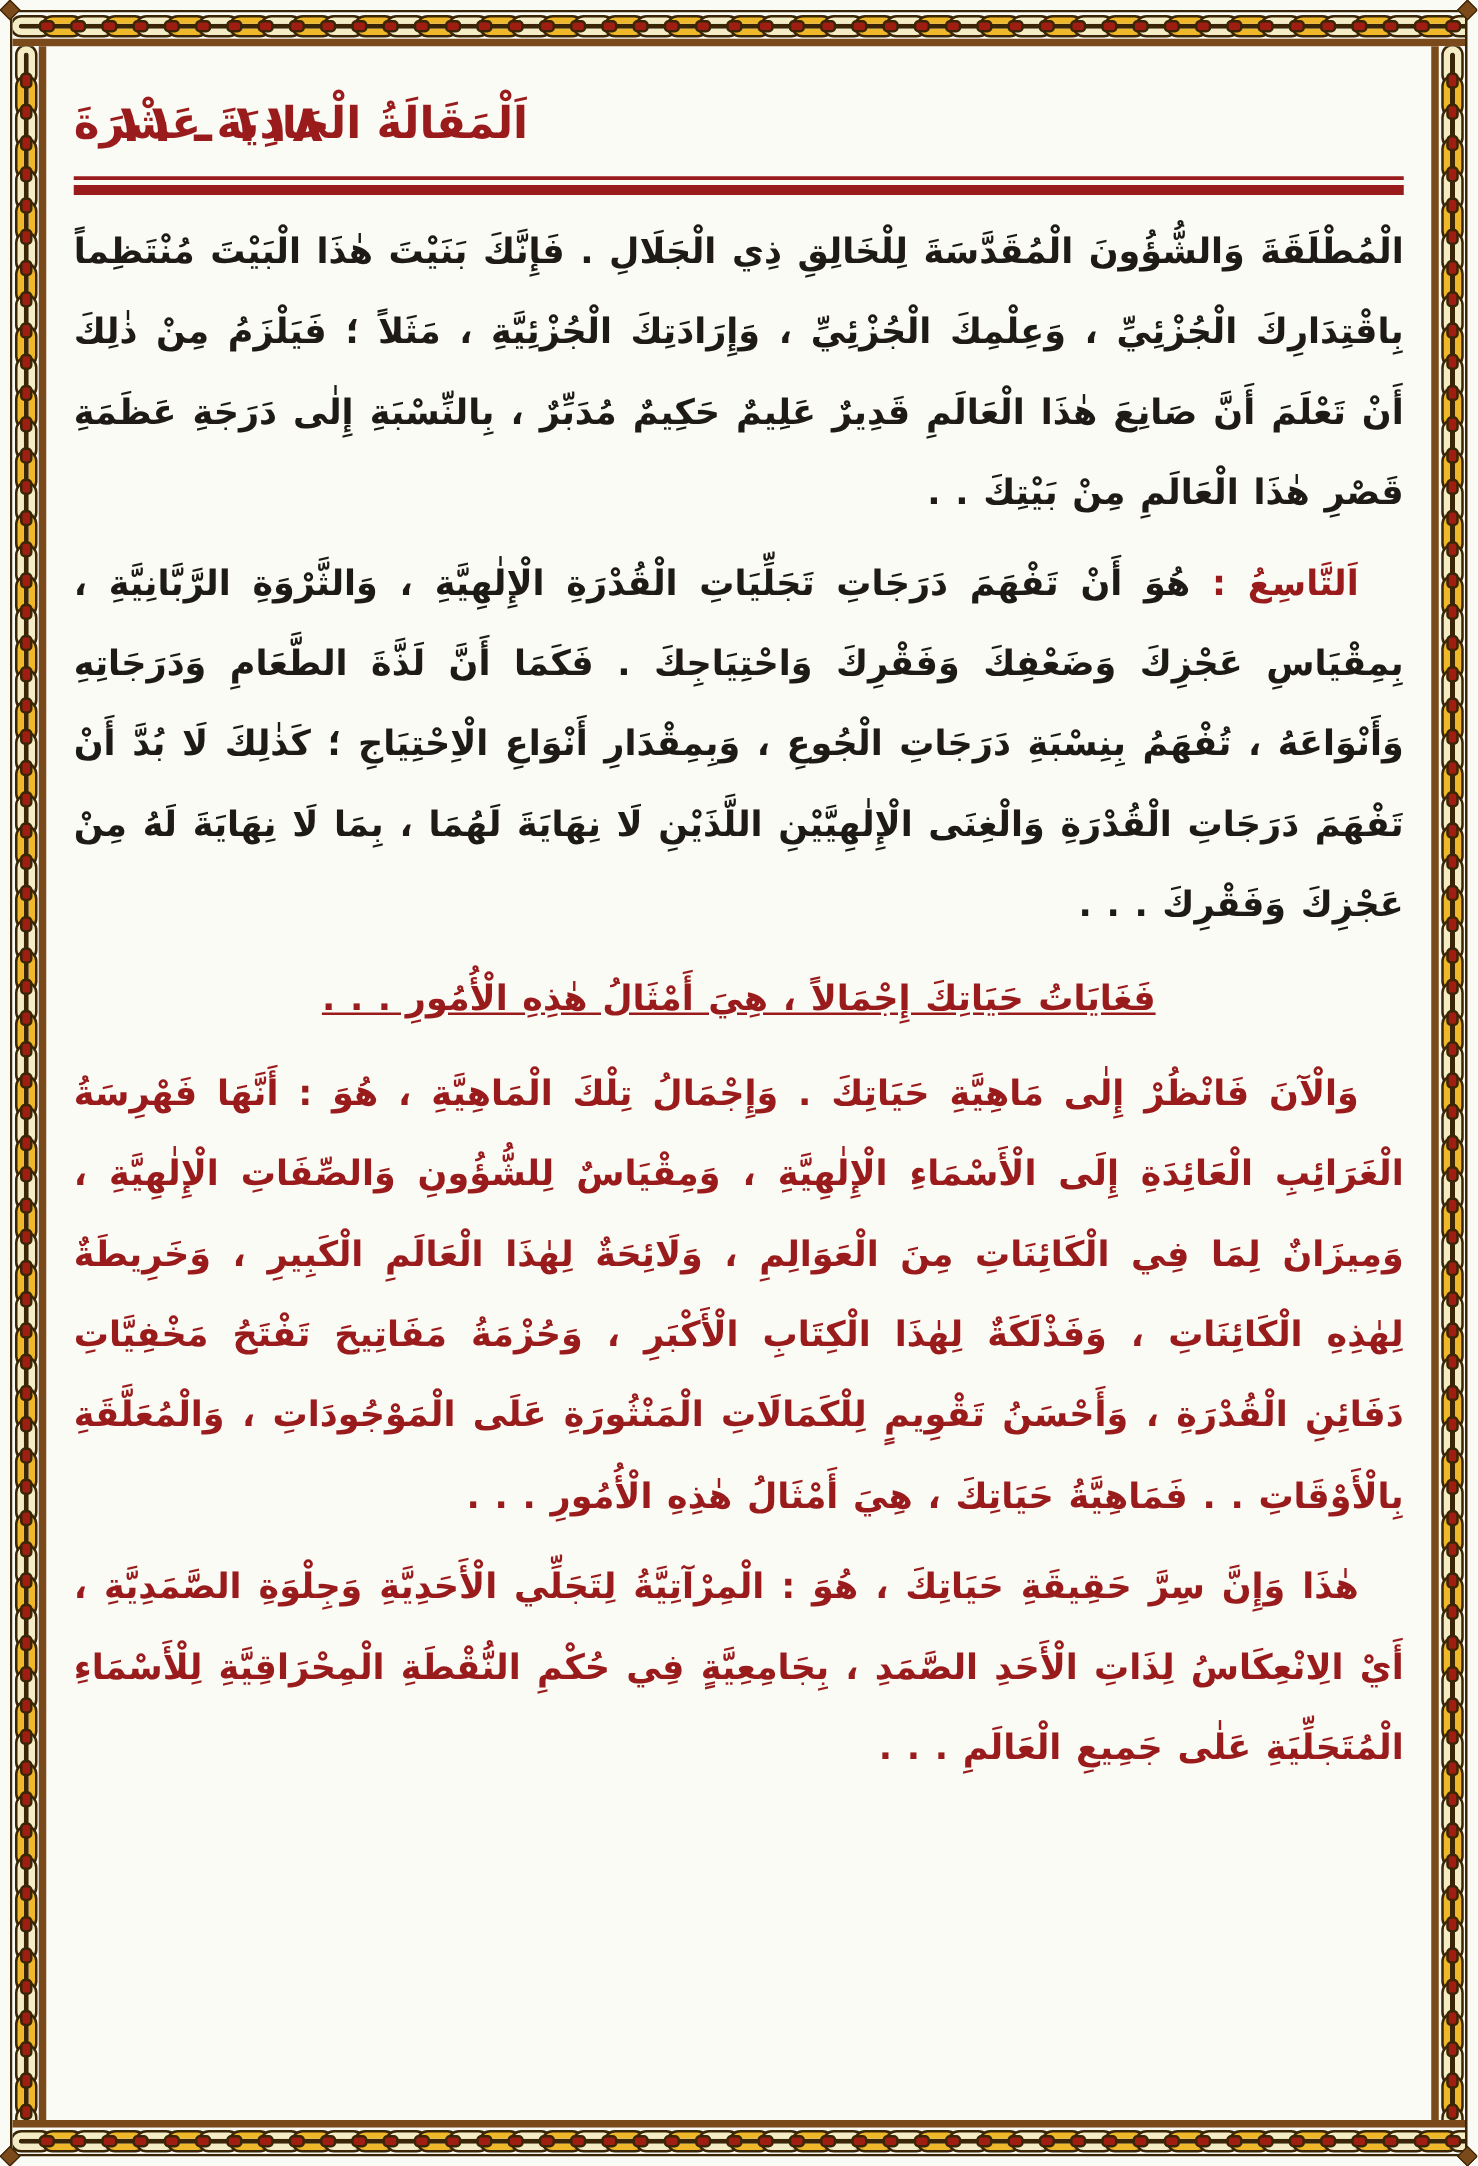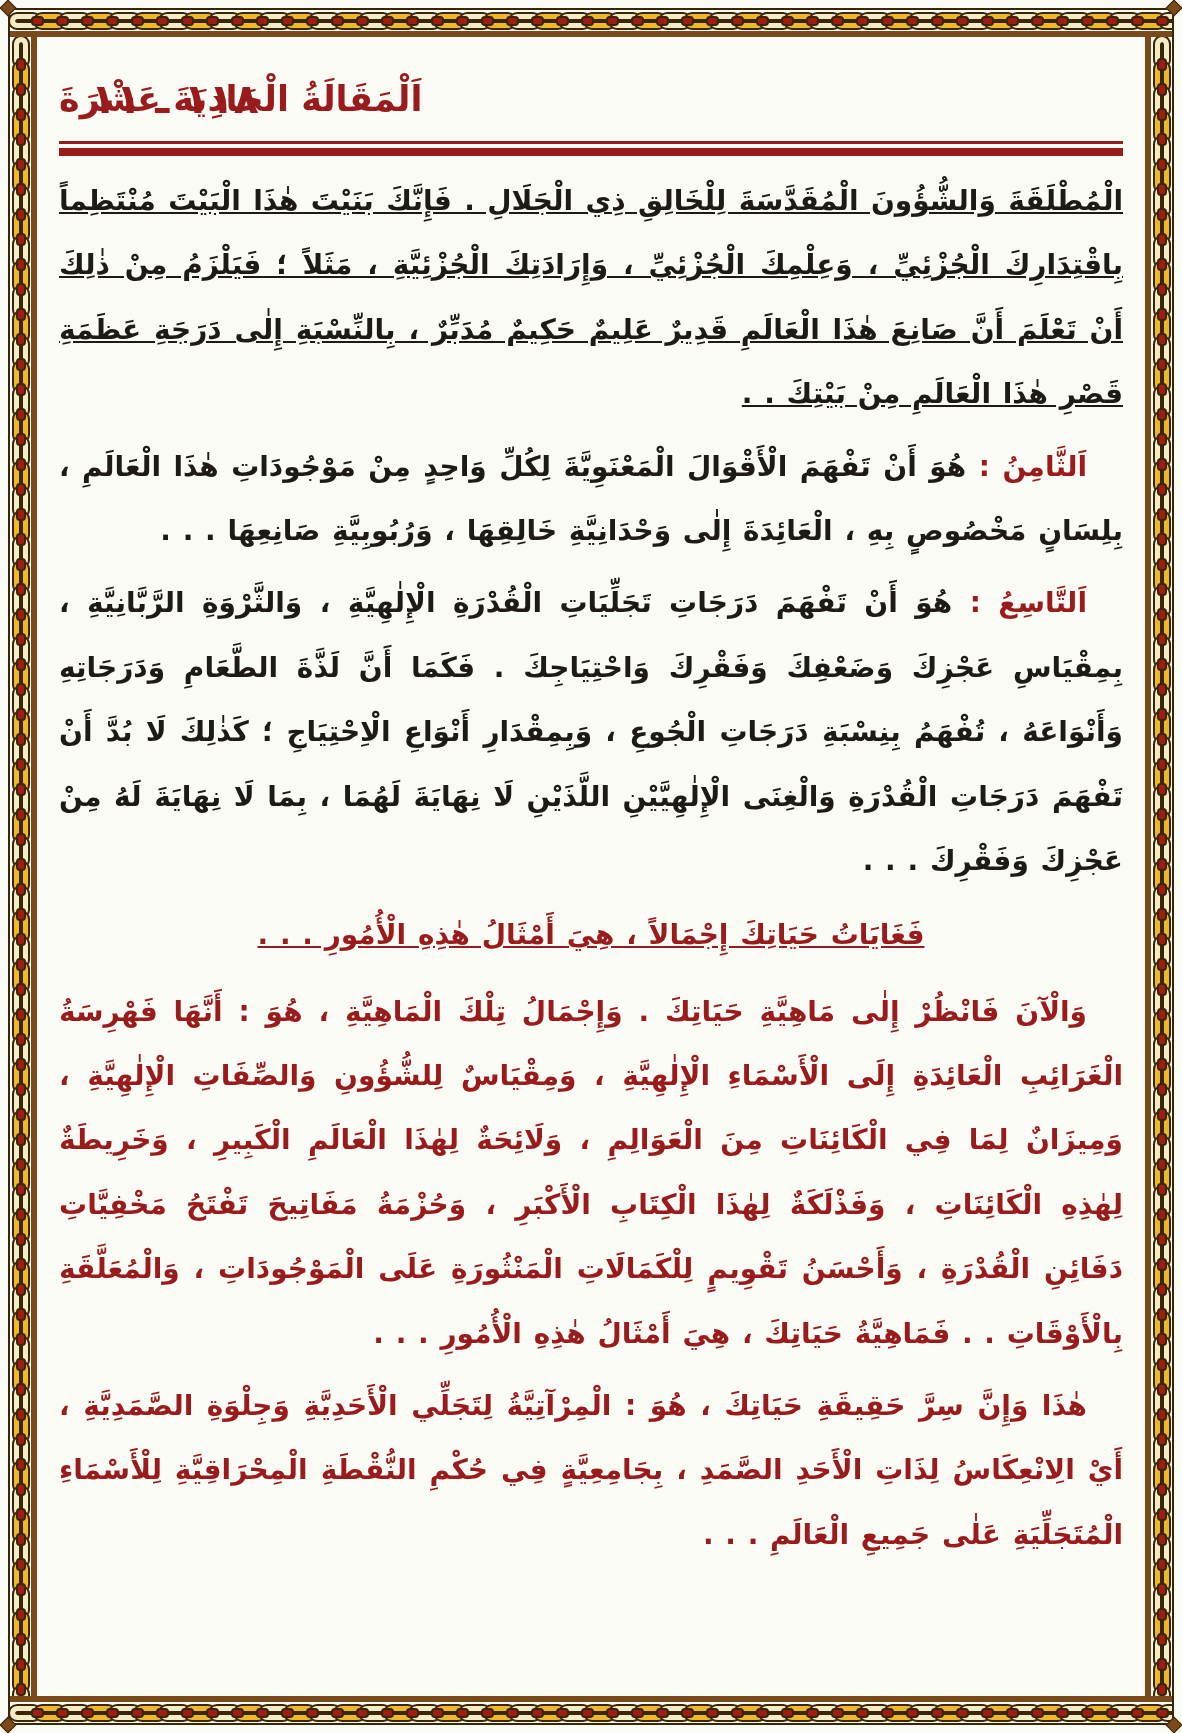--- a/index.html
+++ b/index.html
@@ -97,21 +97,21 @@
   .body-text{ direction:rtl; margin-top:13px; }
   .body-text p{
     margin:0 0 8px;
     font-size:28px; font-weight:bold;
     line-height:2.3;
     color:var(--text-black);
     text-align:justify;
     text-indent:36px;
     word-spacing:2px;
   }
-  .body-text p:first-child{ text-indent:0;text-decoration:underline; }
+  .body-text p:first-child{ text-indent:0; }
   .body-text p.red{ color:var(--text-red); }
   .body-text p.center{ text-align:center; text-indent:0; margin:10px 0 12px;text-decoration:underline; }
   .lead{ color:var(--text-red); }
 </style>
 </head>
 <body>
 
 <div class="page">
 
   <div class="frame">
@@ -586,21 +586,20 @@
       <h1 class="title">اَلْمَقَالَةُ الْحَادِيَةَ عَشْرَةَ</h1>
       <div class="page-label">١١٨ ـ ١١</div>
     </div>
     <div class="rule">
       <div class="rule-thin"></div>
       <div class="rule-gap"></div>
       <div class="rule-thick"></div>
     </div>
     <main class="body-text" id="paragraphs">
         <p class="">الْمُطْلَقَةَ وَالشُّؤُونَ الْمُقَدَّسَةَ لِلْخَالِقِ ذِي الْجَلَالِ . فَإِنَّكَ بَنَيْتَ هٰذَا الْبَيْتَ مُنْتَظِماً بِاقْتِدَارِكَ الْجُزْئِيِّ ، وَعِلْمِكَ الْجُزْئِيِّ ، وَإِرَادَتِكَ الْجُزْئِيَّةِ ، مَثَلاً ؛ فَيَلْزَمُ مِنْ ذٰلِكَ أَنْ تَعْلَمَ أَنَّ صَانِعَ هٰذَا الْعَالَمِ قَدِيرٌ عَلِيمٌ حَكِيمٌ مُدَبِّرٌ ، بِالنِّسْبَةِ إِلٰى دَرَجَةِ عَظَمَةِ قَصْرِ هٰذَا الْعَالَمِ مِنْ بَيْتِكَ . .</p>
-        <p class=""><span class="lead">اَلثَّامِنُ : </span>هُوَ أَنْ تَفْهَمَ الْأَقْوَالَ الْمَعْنَوِيَّةَ لِكُلِّ وَاحِدٍ مِنْ مَوْجُودَاتِ هٰذَا الْعَالَمِ ، بِلِسَانٍ مَخْصُوصٍ بِهِ ، الْعَائِدَةَ إِلٰى وَحْدَانِيَّةِ خَالِقِهَا ، وَرُبُوبِيَّةِ صَانِعِهَا . . .</p>
         <p class=""><span class="lead">اَلتَّاسِعُ : </span>هُوَ أَنْ تَفْهَمَ دَرَجَاتِ تَجَلِّيَاتِ الْقُدْرَةِ الْإِلٰهِيَّةِ ، وَالثَّرْوَةِ الرَّبَّانِيَّةِ ، بِمِقْيَاسِ عَجْزِكَ وَضَعْفِكَ وَفَقْرِكَ وَاحْتِيَاجِكَ . فَكَمَا أَنَّ لَذَّةَ الطَّعَامِ وَدَرَجَاتِهِ وَأَنْوَاعَهُ ، تُفْهَمُ بِنِسْبَةِ دَرَجَاتِ الْجُوعِ ، وَبِمِقْدَارِ أَنْوَاعِ الْاِحْتِيَاجِ ؛ كَذٰلِكَ لَا بُدَّ أَنْ تَفْهَمَ دَرَجَاتِ الْقُدْرَةِ وَالْغِنَى الْإِلٰهِيَّيْنِ اللَّذَيْنِ لَا نِهَايَةَ لَهُمَا ، بِمَا لَا نِهَايَةَ لَهُ مِنْ عَجْزِكَ وَفَقْرِكَ . . .</p>
         <p class="red center">فَغَايَاتُ حَيَاتِكَ إِجْمَالاً ، هِيَ أَمْثَالُ هٰذِهِ الْأُمُورِ . . .</p>
         <p class="red">وَالْآنَ فَانْظُرْ إِلٰى مَاهِيَّةِ حَيَاتِكَ . وَإِجْمَالُ تِلْكَ الْمَاهِيَّةِ ، هُوَ : أَنَّهَا فَهْرِسَةُ الْغَرَائِبِ الْعَائِدَةِ إِلَى الْأَسْمَاءِ الْإِلٰهِيَّةِ ، وَمِقْيَاسٌ لِلشُّؤُونِ وَالصِّفَاتِ الْإِلٰهِيَّةِ ، وَمِيزَانٌ لِمَا فِي الْكَائِنَاتِ مِنَ الْعَوَالِمِ ، وَلَائِحَةٌ لِهٰذَا الْعَالَمِ الْكَبِيرِ ، وَخَرِيطَةٌ لِهٰذِهِ الْكَائِنَاتِ ، وَفَذْلَكَةٌ لِهٰذَا الْكِتَابِ الْأَكْبَرِ ، وَحُزْمَةُ مَفَاتِيحَ تَفْتَحُ مَخْفِيَّاتِ دَفَائِنِ الْقُدْرَةِ ، وَأَحْسَنُ تَقْوِيمٍ لِلْكَمَالَاتِ الْمَنْثُورَةِ عَلَى الْمَوْجُودَاتِ ، وَالْمُعَلَّقَةِ بِالْأَوْقَاتِ . . فَمَاهِيَّةُ حَيَاتِكَ ، هِيَ أَمْثَالُ هٰذِهِ الْأُمُورِ . . .</p>
         <p class="red">هٰذَا وَإِنَّ سِرَّ حَقِيقَةِ حَيَاتِكَ ، هُوَ : الْمِرْآتِيَّةُ لِتَجَلِّي الْأَحَدِيَّةِ وَجِلْوَةِ الصَّمَدِيَّةِ ، أَيْ الِانْعِكَاسُ لِذَاتِ الْأَحَدِ الصَّمَدِ ، بِجَامِعِيَّةٍ فِي حُكْمِ النُّقْطَةِ الْمِحْرَاقِيَّةِ لِلْأَسْمَاءِ الْمُتَجَلِّيَةِ عَلٰى جَمِيعِ الْعَالَمِ . . .</p>
       </main>
   </div>
 
 </div>
 
 </body></html>

